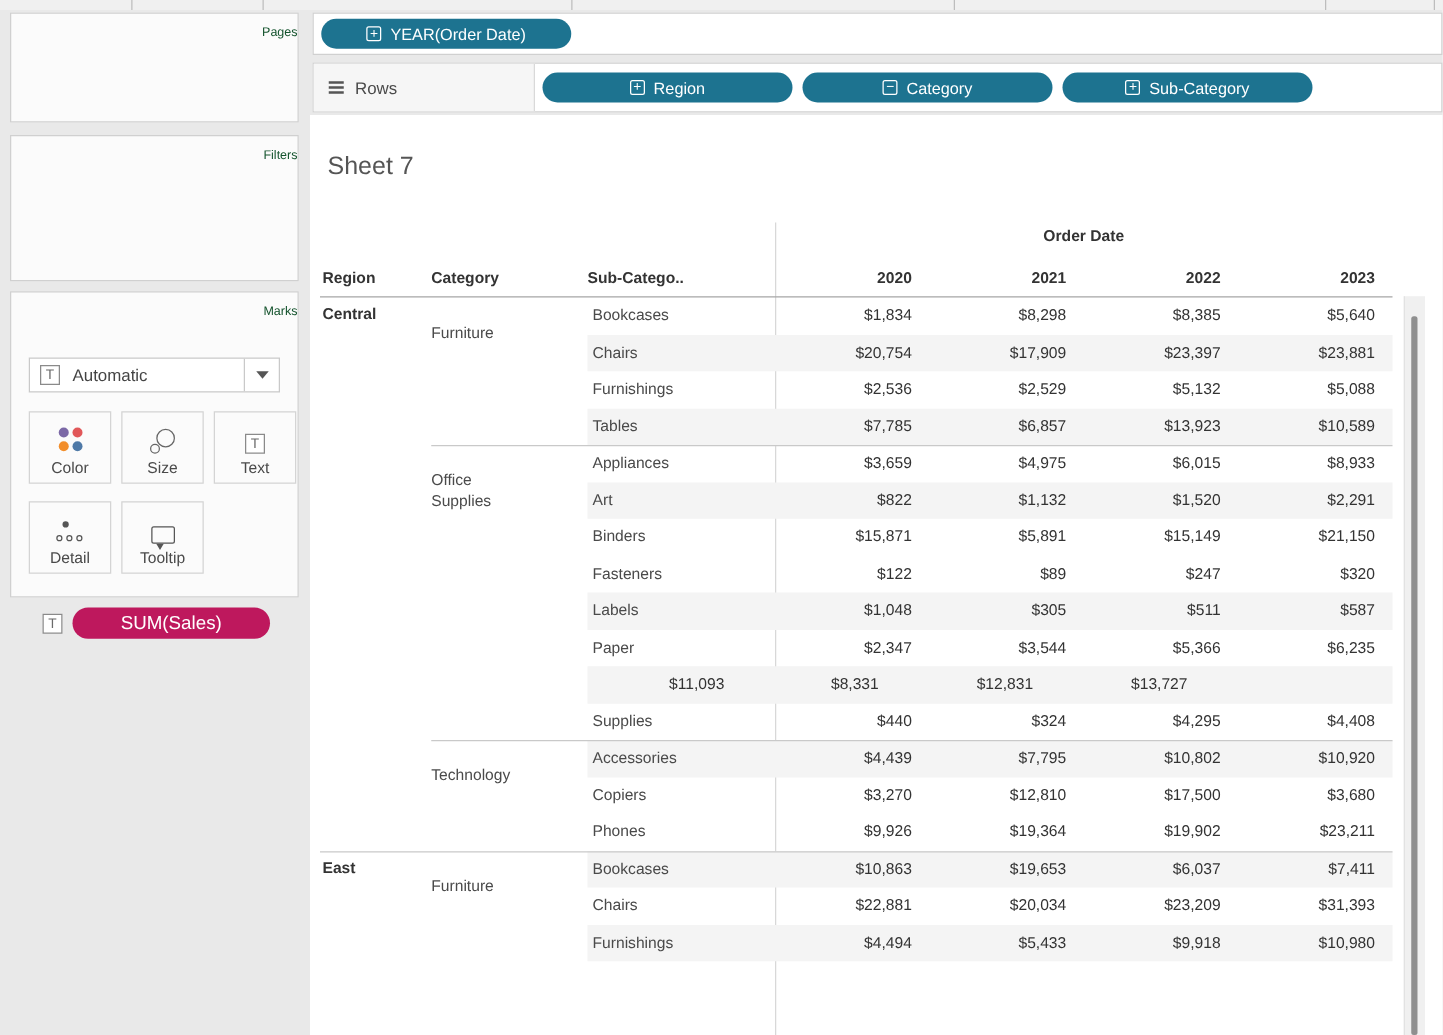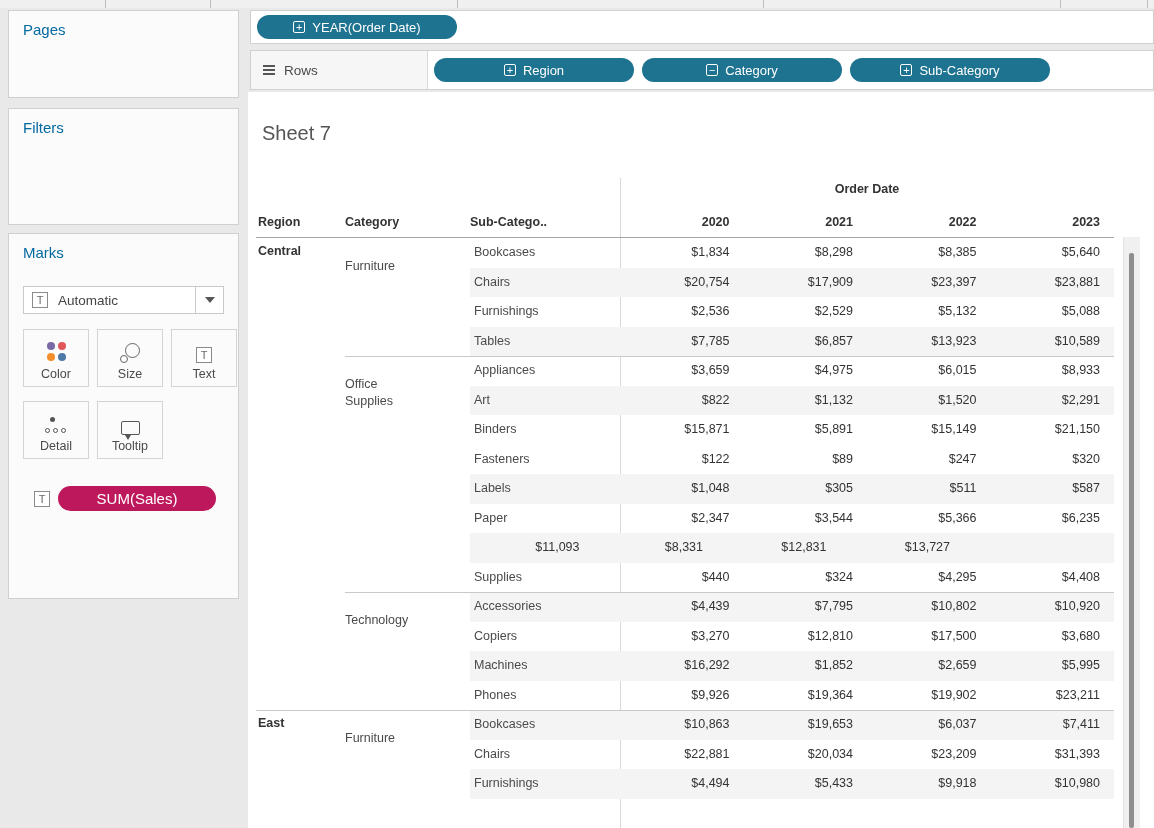--- a/index.html
+++ b/index.html
@@ -6,24 +6,24 @@
   html,body { width:1154px; height:828px; overflow:hidden; background:#e9e9e9;
               font-family:"Liberation Sans", sans-serif; color:#4a4a4a; }
   .abs { position:absolute; }
 
   
   #top-strip { left:0; top:0; width:1154px; height:8px; background:#f0f0f0; }
   .tick { position:absolute; top:0; width:1px; height:8px; background:#bdbdbd; }
 
   
   .card { background:#fbfbfb; border:1px solid #d0d0d0; }
-  .card-title { font-size:15px; color:#0369a1; padding:10px 0 0 14px; }
+  .card-title { font-size:10px; color:#14532d; padding:10px 0 0 14px;text-align:right; }
   #pages-card   { left:8px;  top:10px;  width:231px; height:88px; }
   #filters-card { left:8px;  top:108px; width:231px; height:117px; }
-  #marks-card   { left:8px;  top:233px; width:231px; height:366px; }
+  #marks-card   { left:8px;  top:233px; width:231px; height:245px; }
 
   
   .shelf { background:#ffffff; border:1px solid #d0d0d0; display:flex; }
   #columns-shelf { left:250px; top:10px; width:904px; height:34px; }
   #rows-shelf    { left:250px; top:50px; width:904px; height:40px; }
   .shelf-label-zone { width:177px; background:#f6f6f6; border-right:1px solid #d9d9d9;
                       display:flex; align-items:center; padding-left:12px; gap:9px; }
   .shelf-label { font-size:13.5px; color:#4a4a4a; }
   .cols-icon { display:flex; gap:2px; }
   .cols-icon i { width:2px; height:11px; background:#555; }
@@ -345,30 +345,20 @@
         <div class="trow">
           <div class="c-region"></div>
           <div class="c-category"></div>
           <div class="c-sub">Copiers</div>
           <div class="c-val">$3,270</div>
           <div class="c-val">$12,810</div>
           <div class="c-val">$17,500</div>
           <div class="c-val">$3,680</div>
         </div>
         <div class="trow">
-          <div class="band"></div>
-          <div class="c-region"></div>
-          <div class="c-category"></div>
-          <div class="c-sub">Machines</div>
-          <div class="c-val">$16,292</div>
-          <div class="c-val">$1,852</div>
-          <div class="c-val">$2,659</div>
-          <div class="c-val">$5,995</div>
-        </div>
-        <div class="trow">
           <div class="c-region"></div>
           <div class="c-category"></div>
           <div class="c-sub">Phones</div>
           <div class="c-val">$9,926</div>
           <div class="c-val">$19,364</div>
           <div class="c-val">$19,902</div>
           <div class="c-val">$23,211</div>
         </div>
         <div class="trow">
           <div class="band"></div>

